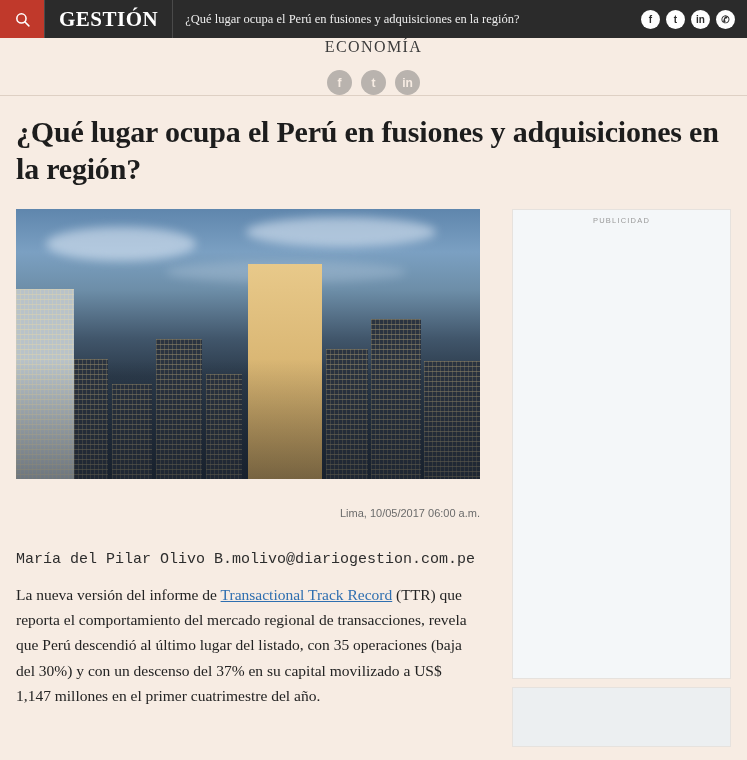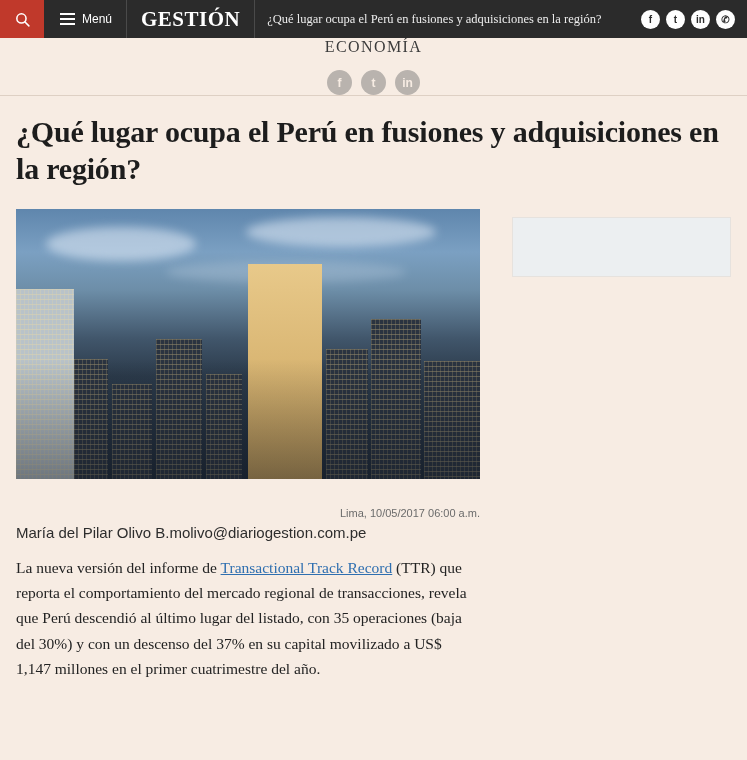--- a/index.html
+++ b/index.html
@@ -167,22 +167,22 @@
   }
 
   .photo-credit {
     text-align: right;
     font-family: Liberation Sans, sans-serif;
     font-size: 11px;
     color: #6b6b6b;
     margin-top: 28px;
   }
   .byline {
-    margin-top: 5px;
-    font-family: Liberation Sans, sans-serif;
+    margin-top: 32px;
+    font-family: Liberation Mono, monospace;
     font-size: 15px;
     color: #2d2d2d;
   }
   .bodytext {
     margin-top: 14px;
     font-family: "Liberation Serif", serif;
     font-size: 15.5px;
     line-height: 1.62;
     color: #232323;
   }
@@ -220,28 +220,20 @@
 <div class="topbar">
   <div class="search-btn">
     <span>
       <svg width="17" height="17" viewBox="0 0 24 24" fill="none" stroke="#fff" stroke-width="2.2">
         <circle cx="10.5" cy="10.5" r="6.5"></circle>
         <line x1="15.5" y1="15.5" x2="21" y2="21" stroke-linecap="round"></line>
       </svg>
     </span>
   </div>
 
-  <div class="menu-btn">
-    <span class="burger">
-        <i></i>
-        <i></i>
-        <i></i>
-      </span>
-    <span>Menú</span>
-  </div>
 
   <div class="brand-wrap">
     <span class="brand">GESTIÓN</span>
   </div>
 
   <div class="headline-strip">¿Qué lugar ocupa el Perú en fusiones y adquisiciones en la región?</div>
 
   <div class="top-socials">
     <span class="circle-ico">f</span>
     <span class="circle-ico">t</span>
@@ -285,17 +277,20 @@
 
       <div class="photo-credit">Lima, 10/05/2017 06:00 a.m.</div>
       <div class="byline">María del Pilar Olivo B.molivo@diariogestion.com.pe</div>
 
       <p class="bodytext">
         <span>La nueva versión del informe de </span><a href="#">Transactional Track Record</a><span> (TTR) que reporta el comportamiento del mercado regional de transacciones, revela que Perú descendió al último lugar del listado, con 35 operaciones (baja del 30%) y con un descenso del 37% en su capital movilizado a US$ 1,147 millones en el primer cuatrimestre del año.</span>
       </p>
     </div>
 
     <div class="col-aside">
+      <div class="ad-box">
+        <div class="ad-label">PUBLICIDAD</div>
+      </div>
       <div class="ad-box2"></div>
     </div>
 
   </div>
 </div>
 
 </body></html>

